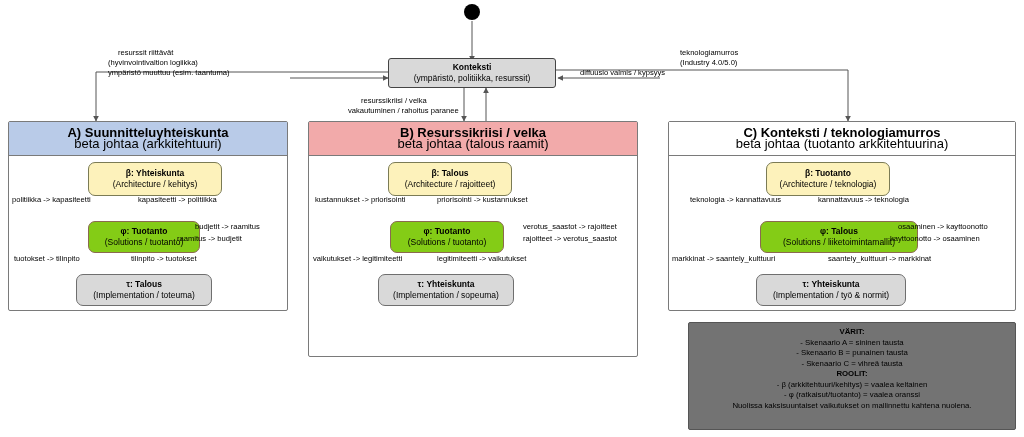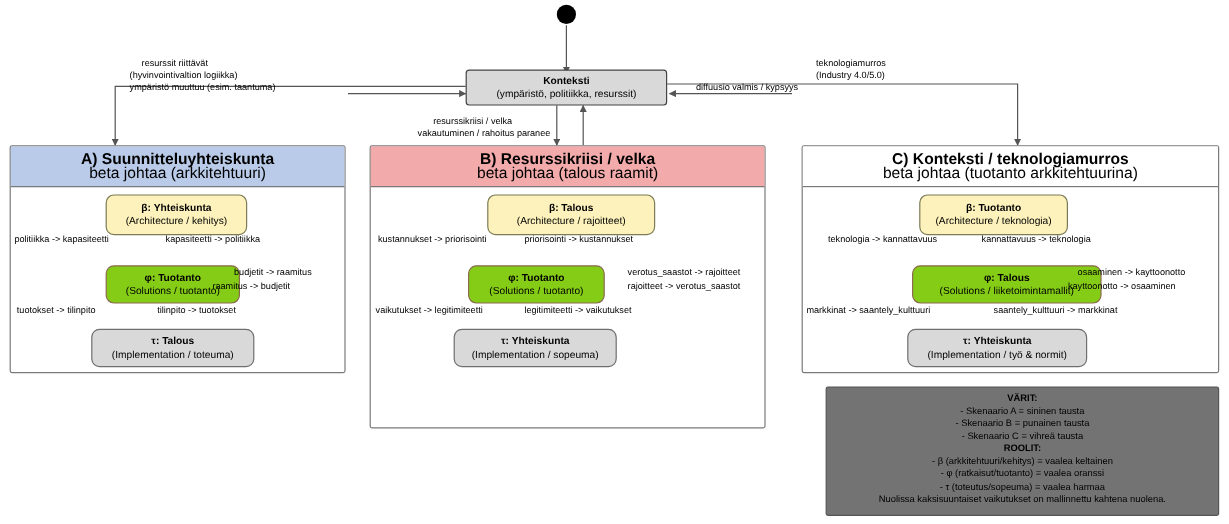--- a/index.html
+++ b/index.html
@@ -155,21 +155,21 @@
 
 <div class="edge-label" style="left:361px; top:96px;">resurssikriisi / velka</div>
 <div class="edge-label" style="left:348px; top:106px;">vakautuminen / rahoitus paranee</div>
 
 <div class="scenario sc-a" style="left:8px; top:121px; width:280px; height:190px;">
   <div class="sc-head">
     <div class="t1">A) Suunnitteluyhteiskunta</div>
     <div class="t2">beta johtaa (arkkitehtuuri)</div>
   </div>
 </div>
-<div class="node role role-beta" style="left:88px; top:162px; width:118px; height:34px;">
+<div class="node role role-beta" style="left:88px; top:162px; width:134px; height:34px;">
   <div class="l1">β: Yhteiskunta</div>
   <div class="l2">(Architecture / kehitys)</div>
 </div>
 <div class="node role role-phi" style="left:88px; top:221px; width:112px; height:32px;">
   <div class="l1">φ: Tuotanto</div>
   <div class="l2">(Solutions / tuotanto)</div>
 </div>
 <div class="node role role-tau" style="left:76px; top:274px; width:136px; height:32px;">
   <div class="l1">τ: Talous</div>
   <div class="l2">(Implementation / toteuma)</div>
@@ -180,21 +180,21 @@
 <div class="edge-label" style="left:177px; top:234px;">raamitus -&gt; budjetit</div>
 <div class="edge-label" style="left:14px; top:254px;">tuotokset -&gt; tilinpito</div>
 <div class="edge-label" style="left:131px; top:254px;">tilinpito -&gt; tuotokset</div>
 
 <div class="scenario sc-b" style="left:308px; top:121px; width:330px; height:236px;">
   <div class="sc-head">
     <div class="t1">B) Resurssikriisi / velka</div>
     <div class="t2">beta johtaa (talous raamit)</div>
   </div>
 </div>
-<div class="node role role-beta" style="left:388px; top:162px; width:140px; height:34px;margin-left:18px;">
+<div class="node role role-beta" style="left:388px; top:162px; width:124px; height:34px;">
   <div class="l1">β: Talous</div>
   <div class="l2">(Architecture / rajoitteet)</div>
 </div>
 <div class="node role role-phi" style="left:390px; top:221px; width:114px; height:32px;">
   <div class="l1">φ: Tuotanto</div>
   <div class="l2">(Solutions / tuotanto)</div>
 </div>
 <div class="node role role-tau" style="left:378px; top:274px; width:136px; height:32px;">
   <div class="l1">τ: Yhteiskunta</div>
   <div class="l2">(Implementation / sopeuma)</div>
@@ -232,15 +232,14 @@
 <div class="edge-label" style="left:828px; top:254px;">saantely_kulttuuri -&gt; markkinat</div>
 
 <div class="legend" style="left:688px; top:322px; width:328px; height:108px;">
   <div class="hdr">VÄRIT:</div>
   <div class="row">- Skenaario A = sininen tausta</div>
   <div class="row">- Skenaario B = punainen tausta</div>
   <div class="row">- Skenaario C = vihreä tausta</div>
   <div class="hdr">ROOLIT:</div>
   <div class="row">- β (arkkitehtuuri/kehitys) = vaalea keltainen</div>
   <div class="row">- φ (ratkaisut/tuotanto)    = vaalea oranssi</div>
-  <div class="row">- τ (toteutus/sopeuma)      = vaalea harmaa</div>
   <div class="row last">Nuolissa kaksisuuntaiset vaikutukset on mallinnettu kahtena nuolena.</div>
 </div>
 
 </body></html>

